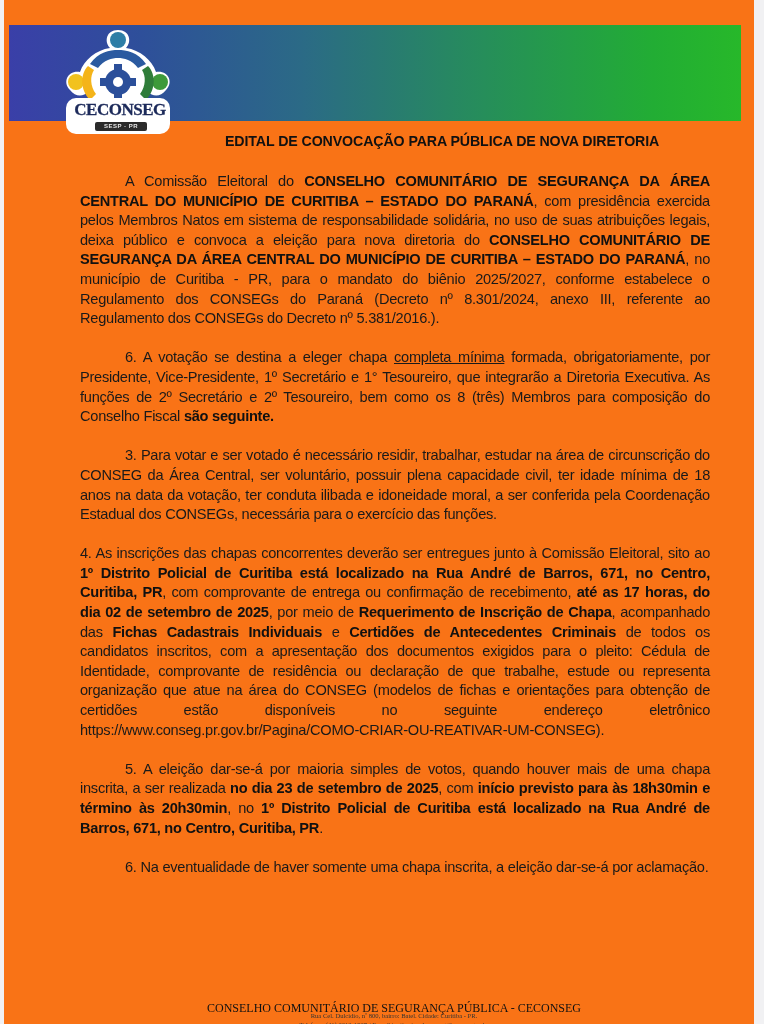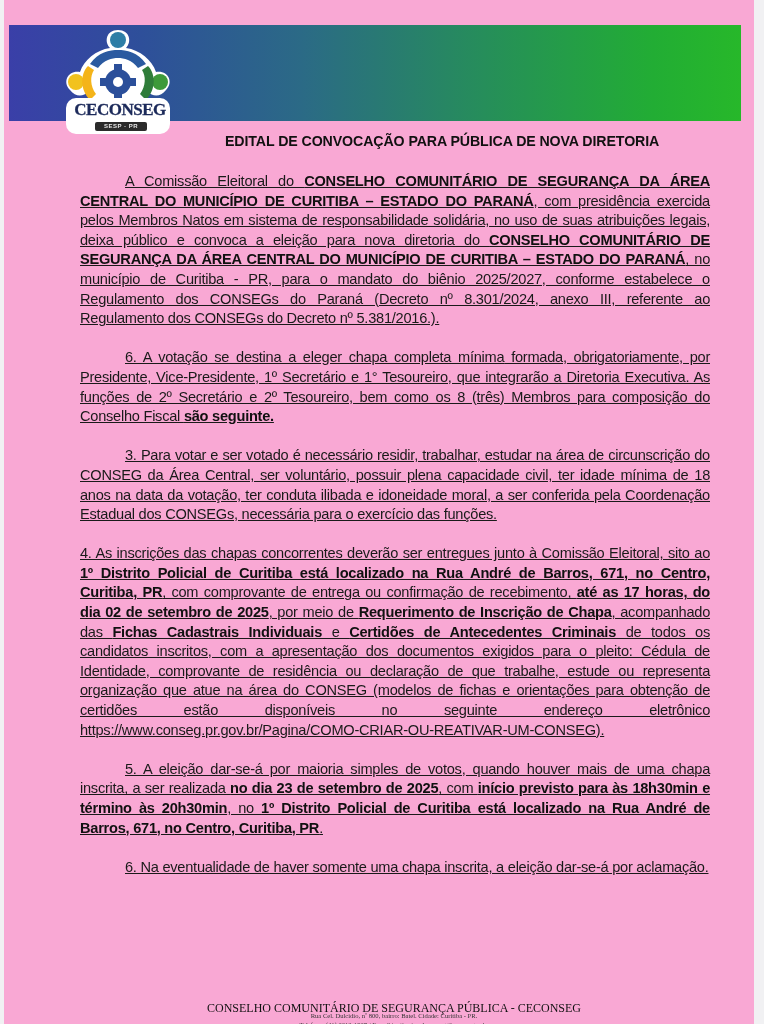--- a/index.html
+++ b/index.html
@@ -3,21 +3,21 @@
 <meta charset="utf-8">
 <style>
   html, body { margin: 0; padding: 0; }
   body {
     width: 764px; height: 1024px; overflow: hidden;
     background: #f1f1f3;
     font-family: "Liberation Sans", "DejaVu Sans", sans-serif;
   }
   .page {
     position: absolute; left: 4px; top: 0; width: 750px; height: 1024px;
-    background: #f9a8d4;
+    background: #f97316;
   }
   .banner {
     position: absolute; left: 5px; top: 25px; width: 732px; height: 96px;
     background: linear-gradient(90deg, #3a3fa8 0%, #2e4f9a 18%, #2b6a86 40%, #268e5a 65%, #22ad34 88%, #27b82a 100%);
   }
   .logo {
     position: absolute; left: 56px; top: 26px; width: 116px; height: 110px;
   }
   .logo svg { width: 116px; height: 110px; display: block; }
   .logo-text {
@@ -33,21 +33,21 @@
   }
   .title {
     position: absolute; left: 221px; top: 133px; width: 440px;
     font-weight: bold; font-size: 14.2px; color: #111; letter-spacing: -0.1px;
   }
   .body {
     position: absolute; left: 76px; top: 172px; width: 630px;
     font-size: 14.6px; line-height: 19.6px; color: #1a1a1a;
     letter-spacing: -0.25px;
   }
-  .body p { margin: 0; text-align: justify; text-decoration: underline; }
+  .body p { margin: 0; text-align: justify; }
   .body p.indent { text-indent: 45px; }
   .body b { font-weight: bold; color: #111; }
   .body u { text-decoration: underline; }
   .gap { height: 19.6px; }
   .footer {
     position: absolute; left: 200px; top: 958px; width: 380px; text-align: center;
     font-family: "Liberation Serif", "DejaVu Serif", serif;
     font-size: 6.6px; line-height: 8.3px; color: #333;
   }
   .footer .f-title { font-weight: normal; font-size: 12px; color: #111; margin-top: 46px; }

